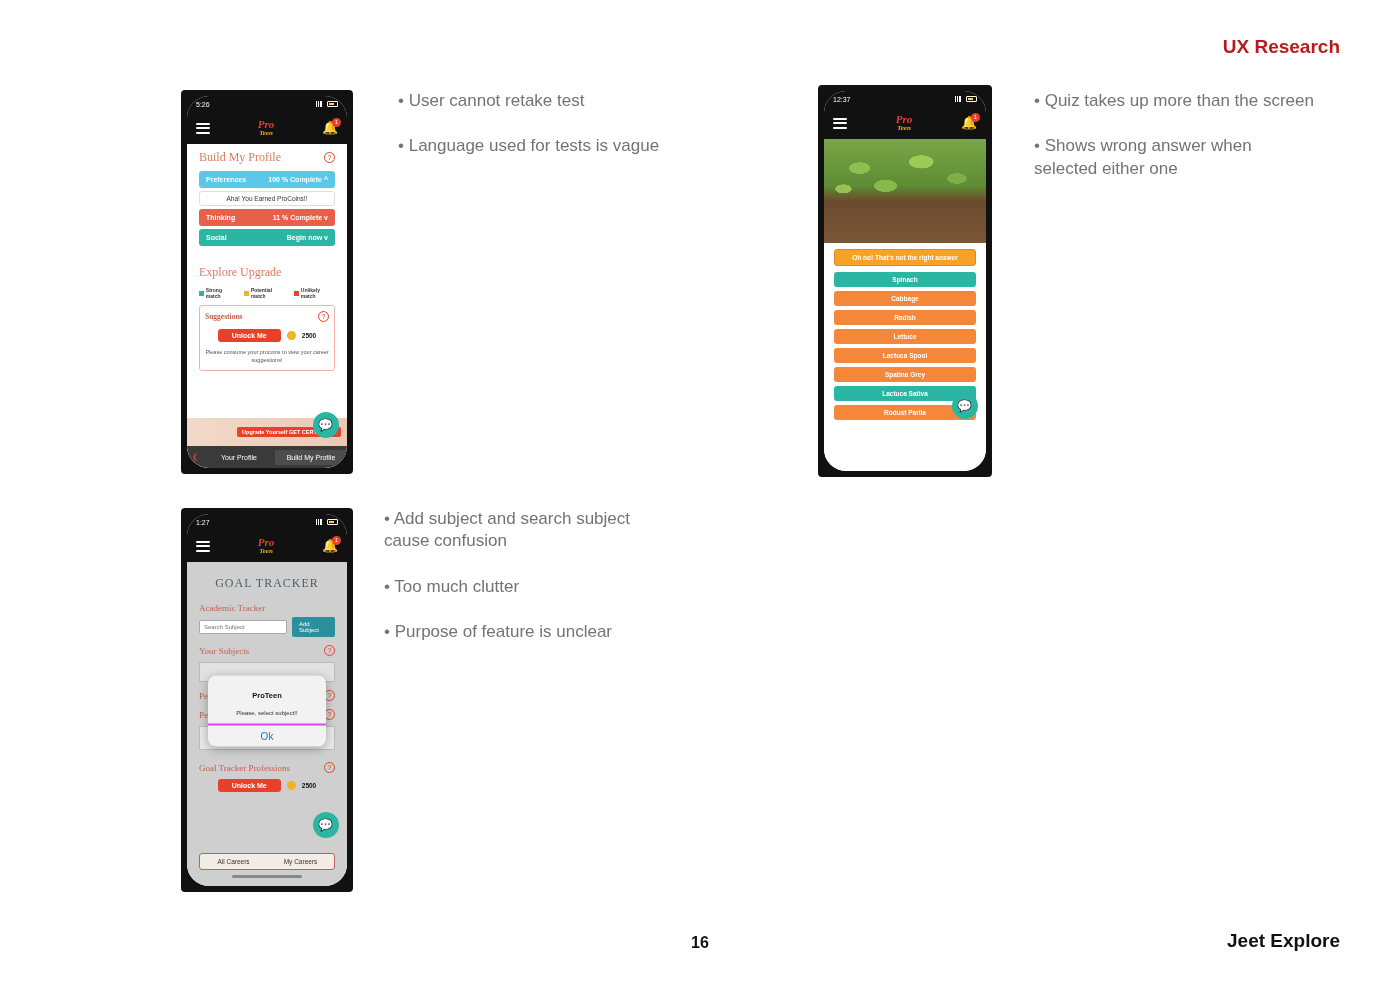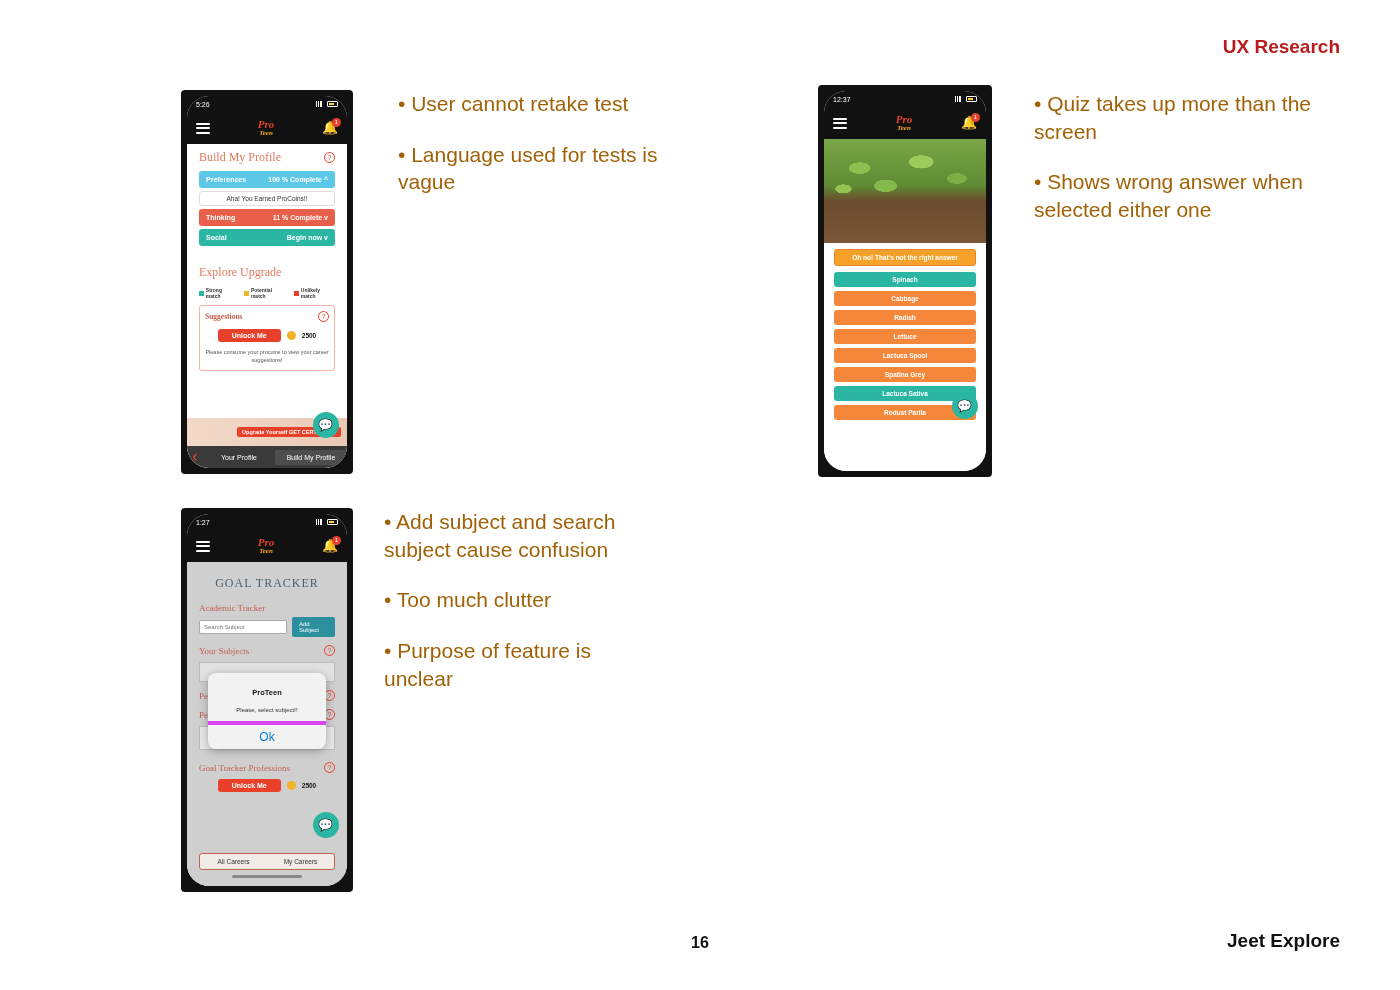--- a/index.html
+++ b/index.html
@@ -173,24 +173,24 @@
   .careers-tabs div { flex:1; text-align:center; padding:4px 0; color:#333; }
   .home-ind { width:70px; height:3px; background:#888; border-radius:2px; margin:5px auto 0; }
 
   .alert {
     position:absolute; left:50%; top:46%; transform:translate(-50%,-50%);
     width: 118px; background:#f2f2f2; border-radius:8px; text-align:center;
     box-shadow: 0 2px 10px rgba(0,0,0,.3); overflow:hidden;
   }
   .alert h5 { margin:8px; padding:7px 0 2px; font-size:7.5px; font-weight:bold; }
   .alert p { margin:0; padding:0 0 8px; font-size:6px; color:#333; }
-  .alert .ok { border-top:4px solid #d946ef; color:#0a7bd4; font-size:12px; padding:5px 0; }
+  .alert .ok { border-top:2px solid #d946ef; color:#0a7bd4; font-size:10px; padding:5px 0; }
 
   
-  .bullets { position:absolute; font-size:21px; line-height:1.32; color:#a16207; }
+  .bullets { position:absolute; font-size:17px; line-height:1.32; color:#737373; }
   .bullets p { margin: 0 0 23px 0; }
 
   .banner-strip {
     position:absolute; left:0; right:0; bottom:22px; height:28px;
     background: linear-gradient(90deg,#f3d9c9,#e9c9b5);
     display:flex; align-items:center; justify-content:flex-end;
   }
   .banner-strip span {
     background:#e8402a; color:#fff; font-size:5.5px; font-weight:bold;
     padding:2px 5px; margin-right:6px; border-radius:2px;

